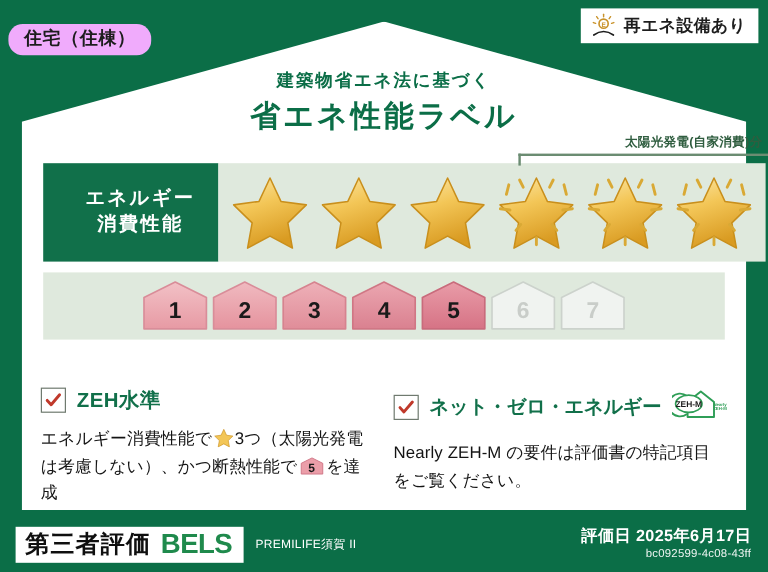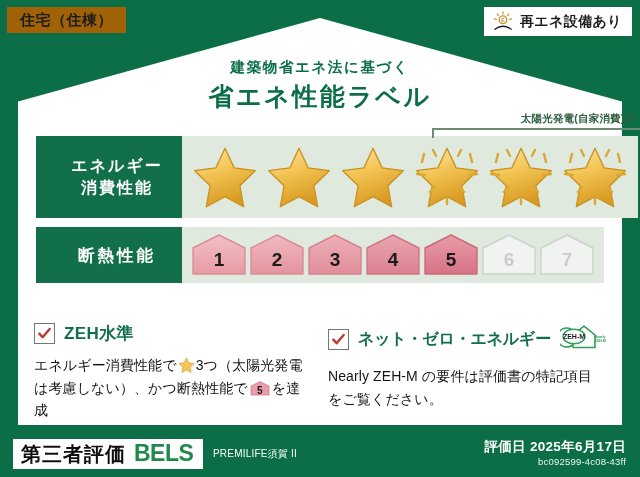--- a/index.html
+++ b/index.html
@@ -10,27 +10,28 @@
     overflow:hidden;
     position:relative;
   }
   #label-root{
     position:absolute;inset:0;
     background:#0b6e47;
   }
 
   
   .cat-tag{
-    position:absolute;left:7px;top:7px;
-    background:#a16207;
+    position:absolute;left:7px;top:20px;
+    background:#f0abfc;
     padding:5px 13px 6px 13px;
     font-size:15px;font-weight:bold;color:#1d1d1d;
     letter-spacing:0.5px;
     line-height:1;
     z-index:6;
+    border-radius:12px;
   }
 
   
   .re-badge{
     position:absolute;right:8px;top:7px;
     background:#ffffff;
     padding:4px 10px 5px 8px;
     display:flex;align-items:center;gap:6px;
     z-index:6;
   }
@@ -299,21 +300,20 @@
                 <path d="M54 50 L50 45"></path>
               <path d="M37 62 L37 56"></path>
             </g>
           </svg>
         </div>
 
       </div>
     </div>
 
     <div class="perf-row row-insu">
-      <div class="row-label short">断熱性能</div>
       <div class="row-track">
 
         <div class="house on">
           <svg viewBox="0 0 58 44">
               <defs>
                 <linearGradient id="hp1" x1="0" y1="0" x2="0" y2="1">
             <stop offset="0%" stop-color="#f2c1c6"></stop>
                   <stop offset="100%" stop-color="#e79aa4"></stop>
                 </linearGradient>
               </defs>

